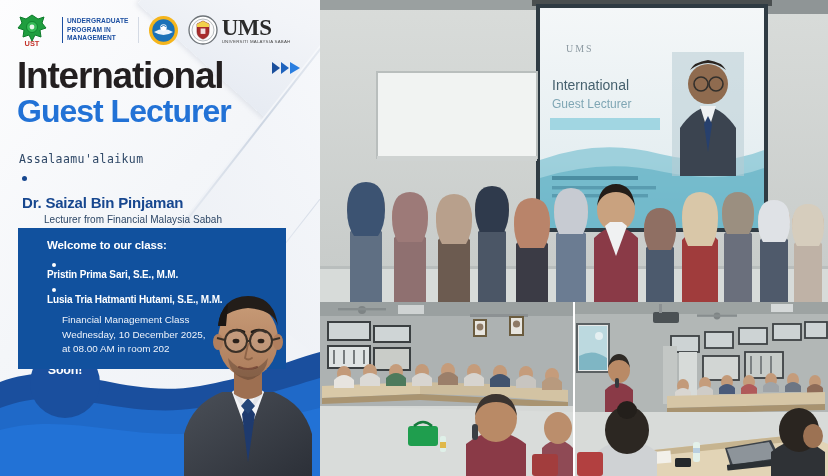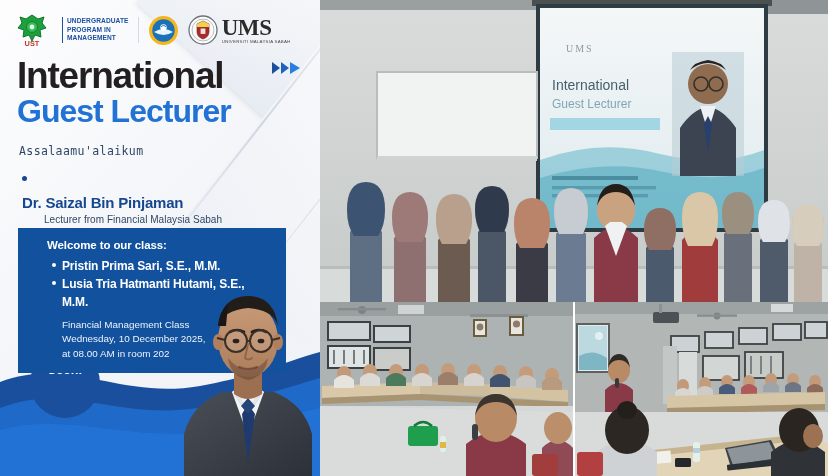--- a/index.html
+++ b/index.html
@@ -71,40 +71,40 @@
     letter-spacing: -1px; line-height: 1.05; margin-top: 1px;
   }
   #arrows { position: absolute; left: 272px; top: 62px; display: flex; gap: 1px; z-index: 7; }
   .arw { width: 0; height: 0; border-top: 6px solid transparent; border-bottom: 6px solid transparent; }
   .arw.a1 { border-left: 8px solid #1b4f9c; }
   .arw.a2 { border-left: 8px solid #1f63bd; }
   .arw.a3 { border-left: 10px solid #2a7ee0; }
 
   
   #greeting {
-    position: absolute; left: 19px; top: 144px; z-index: 6;
+    position: absolute; left: 19px; top: 152px; z-index: 6;
     font-family: "DejaVu Sans Mono", monospace;
     font-size: 11.5px; color: #2e4766; letter-spacing: .4px;
   }
   #speaker { position: absolute; left: 22px; top: 176px; z-index: 6; }
   .sp-name {
     font-size: 15px; font-weight: 800; color: #17478f; letter-spacing: -.2px;
     display: flex; align-items: flex-start; gap: 13px; flex-direction: column;
   }
   .sp-dot { width: 5px; height: 5px; border-radius: 50%; background: #17478f; flex: none; }
   .sp-role { font-size: 10px; color: #2e4766; margin-top: 3px; margin-left: 22px; letter-spacing: .05px; }
 
   
   #info-card {
     position: absolute; left: 18px; top: 228px; width: 268px; z-index: 6;
     background: #11519e; color: #fff; padding: 11px 13px 12px 29px;
   }
   .ic-head { font-size: 11.5px; font-weight: 800; letter-spacing: -.1px; }
   .ic-list { margin-top: 6px; }
-  .ic-item { display: flex; align-items: flex-start; gap: 6px; font-size: 12px; font-weight: 700; line-height: 1.52; letter-spacing: -.15px; }
+  .ic-item { display: flex; align-items: flex-start; font-size: 10px; font-weight: 700; line-height: 1.52; letter-spacing: -.15px; flex-direction: column; }
   .ic-bullet { width: 4px; height: 4px; border-radius: 50%; background: #fff; flex: none; margin-top: 6px; margin-left: 5px; }
   .ic-detail { margin-top: 6px; margin-left: 15px; font-size: 9.9px; line-height: 1.46; color: #eef3fb; }
 
   
   #wave-wrap { position: absolute; left: 0; bottom: 0; width: 320px; height: 160px; z-index: 3; }
   #see-you {
     position: absolute; left: 30px; bottom: 58px; width: 70px; height: 70px;
     border-radius: 50%; background: #1a4f9e; z-index: 5;
     display: flex; align-items: flex-start; justify-content: center;
     text-align: center; color: #fff; font-size: 12.5px; font-weight: 800;

